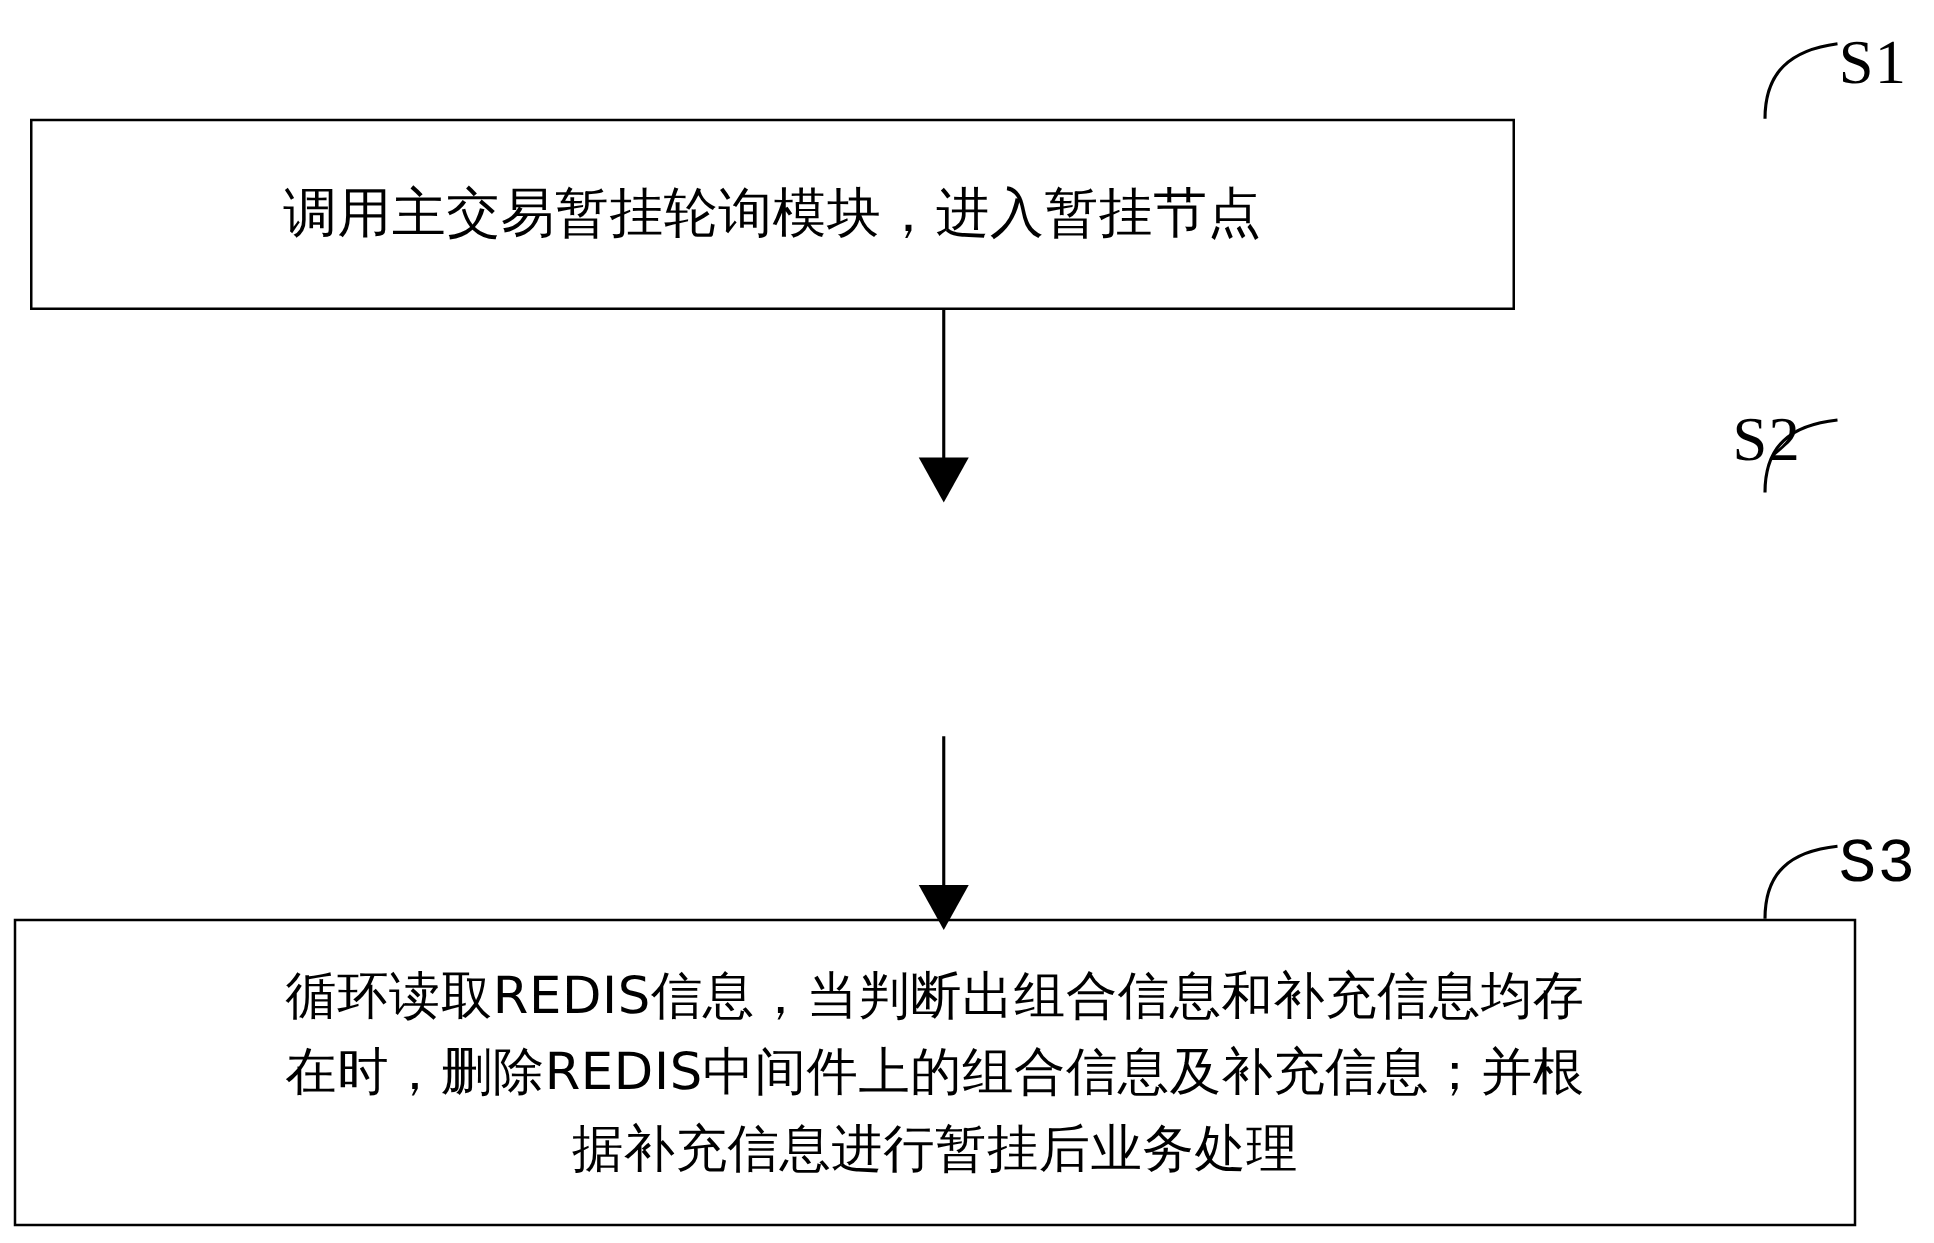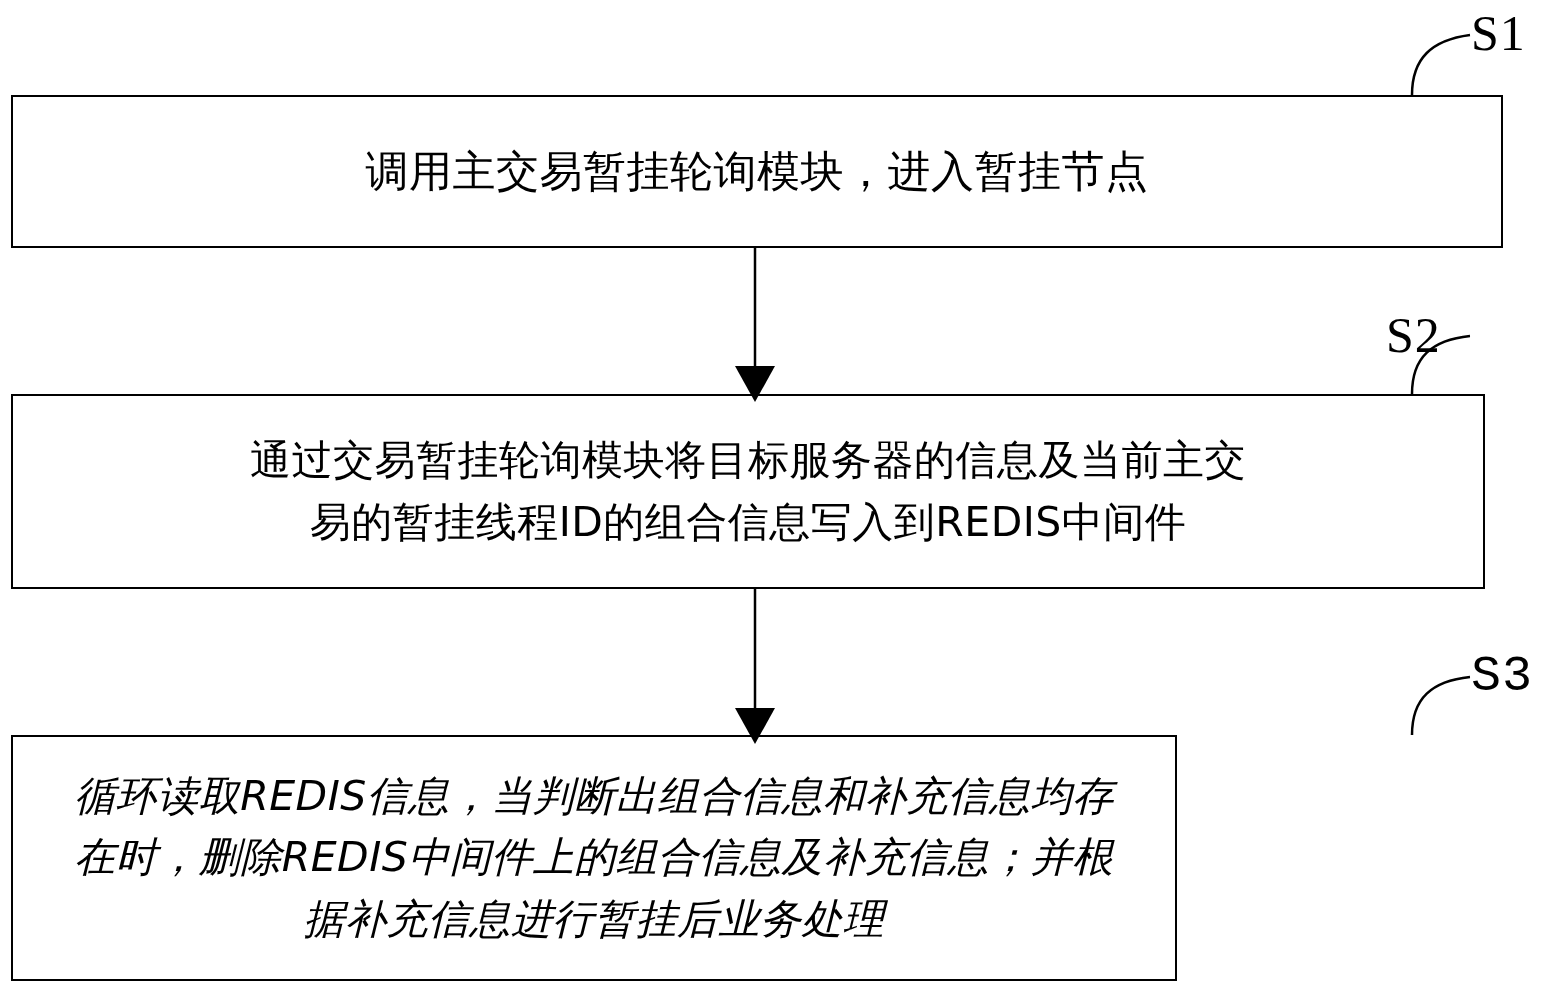--- a/index.html
+++ b/index.html
@@ -38,35 +38,36 @@
     font-family: "DejaVu Sans", "Liberation Sans", sans-serif;
     color: #000000;
     text-align: center;
     font-size: 42px;
     line-height: 1.55;
     letter-spacing: 0.5px;
     padding: 0 20px;
     white-space: pre-line;
     font-weight: 400;
   }
-  #box-s1 { left: 11px;  top: 95px;  width: 1492px; height: 153px; }
+  #box-s1 { left: 24px;  top: 95px;  width: 1188px; height: 153px; }
   #box-s2 { left: 11px;  top: 394px; width: 1474px; height: 195px; }
-  #box-s3 { left: 11px;  top: 735px; width: 1166px; height: 246px; font-style: italic; }
+  #box-s3 { left: 11px;  top: 735px; width: 1474px; height: 246px; }
 
   #box-s1 .step-text { font-size: 43px; }
   #box-s2 .step-text { font-size: 41px; line-height: 1.5; }
   #box-s3 .step-text { font-size: 41px; line-height: 1.5; }
 
   .step-label {
     position: absolute;
     font-family: "Liberation Serif", "DejaVu Serif", serif;
     font-size: 50px;
     color: #000000;
     line-height: 1;
     letter-spacing: 1px;
+    margin-top: 16px;
   }
   #label-s1 { left: 1471px; top: 8px; }
   #label-s2 { left: 1386px; top: 310px; }
   #label-s3 { left: 1471px; top: 652px; font-family: Liberation Mono, monospace; }
 </style>
 </head>
 <body>
 
 <div id="canvas">
 
@@ -87,24 +88,20 @@
     <path d="M 1412 394 C 1412 357 1432 340 1470 336" fill="none" stroke="#000000" stroke-width="2.5"></path>
 
     <path d="M 1412 735 C 1412 698 1432 681 1470 677" fill="none" stroke="#000000" stroke-width="2.5"></path>
   </svg>
 
   <div class="step-box" id="box-s1">
     <div class="step-text">调用主交易暂挂轮询模块，进入暂挂节点</div>
   </div>
   <div class="step-label" id="label-s1">S1</div>
 
-  <div class="step-box" id="box-s2">
-    <div class="step-text">通过交易暂挂轮询模块将目标服务器的信息及当前主交
-易的暂挂线程ID的组合信息写入到REDIS中间件</div>
-  </div>
   <div class="step-label" id="label-s2">S2</div>
 
   <div class="step-box" id="box-s3">
     <div class="step-text">循环读取REDIS信息，当判断出组合信息和补充信息均存
 在时，删除REDIS中间件上的组合信息及补充信息；并根
 据补充信息进行暂挂后业务处理</div>
   </div>
   <div class="step-label" id="label-s3">S3</div>
 
 </div>

